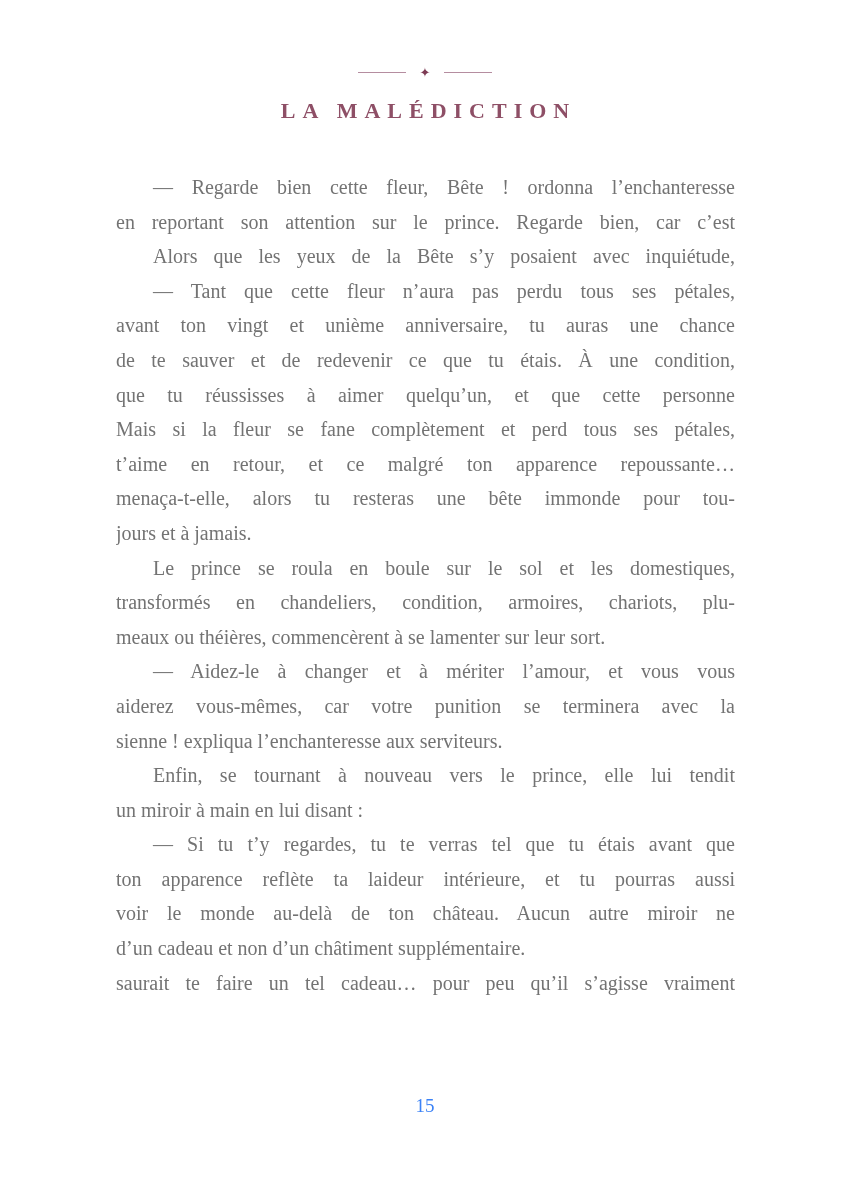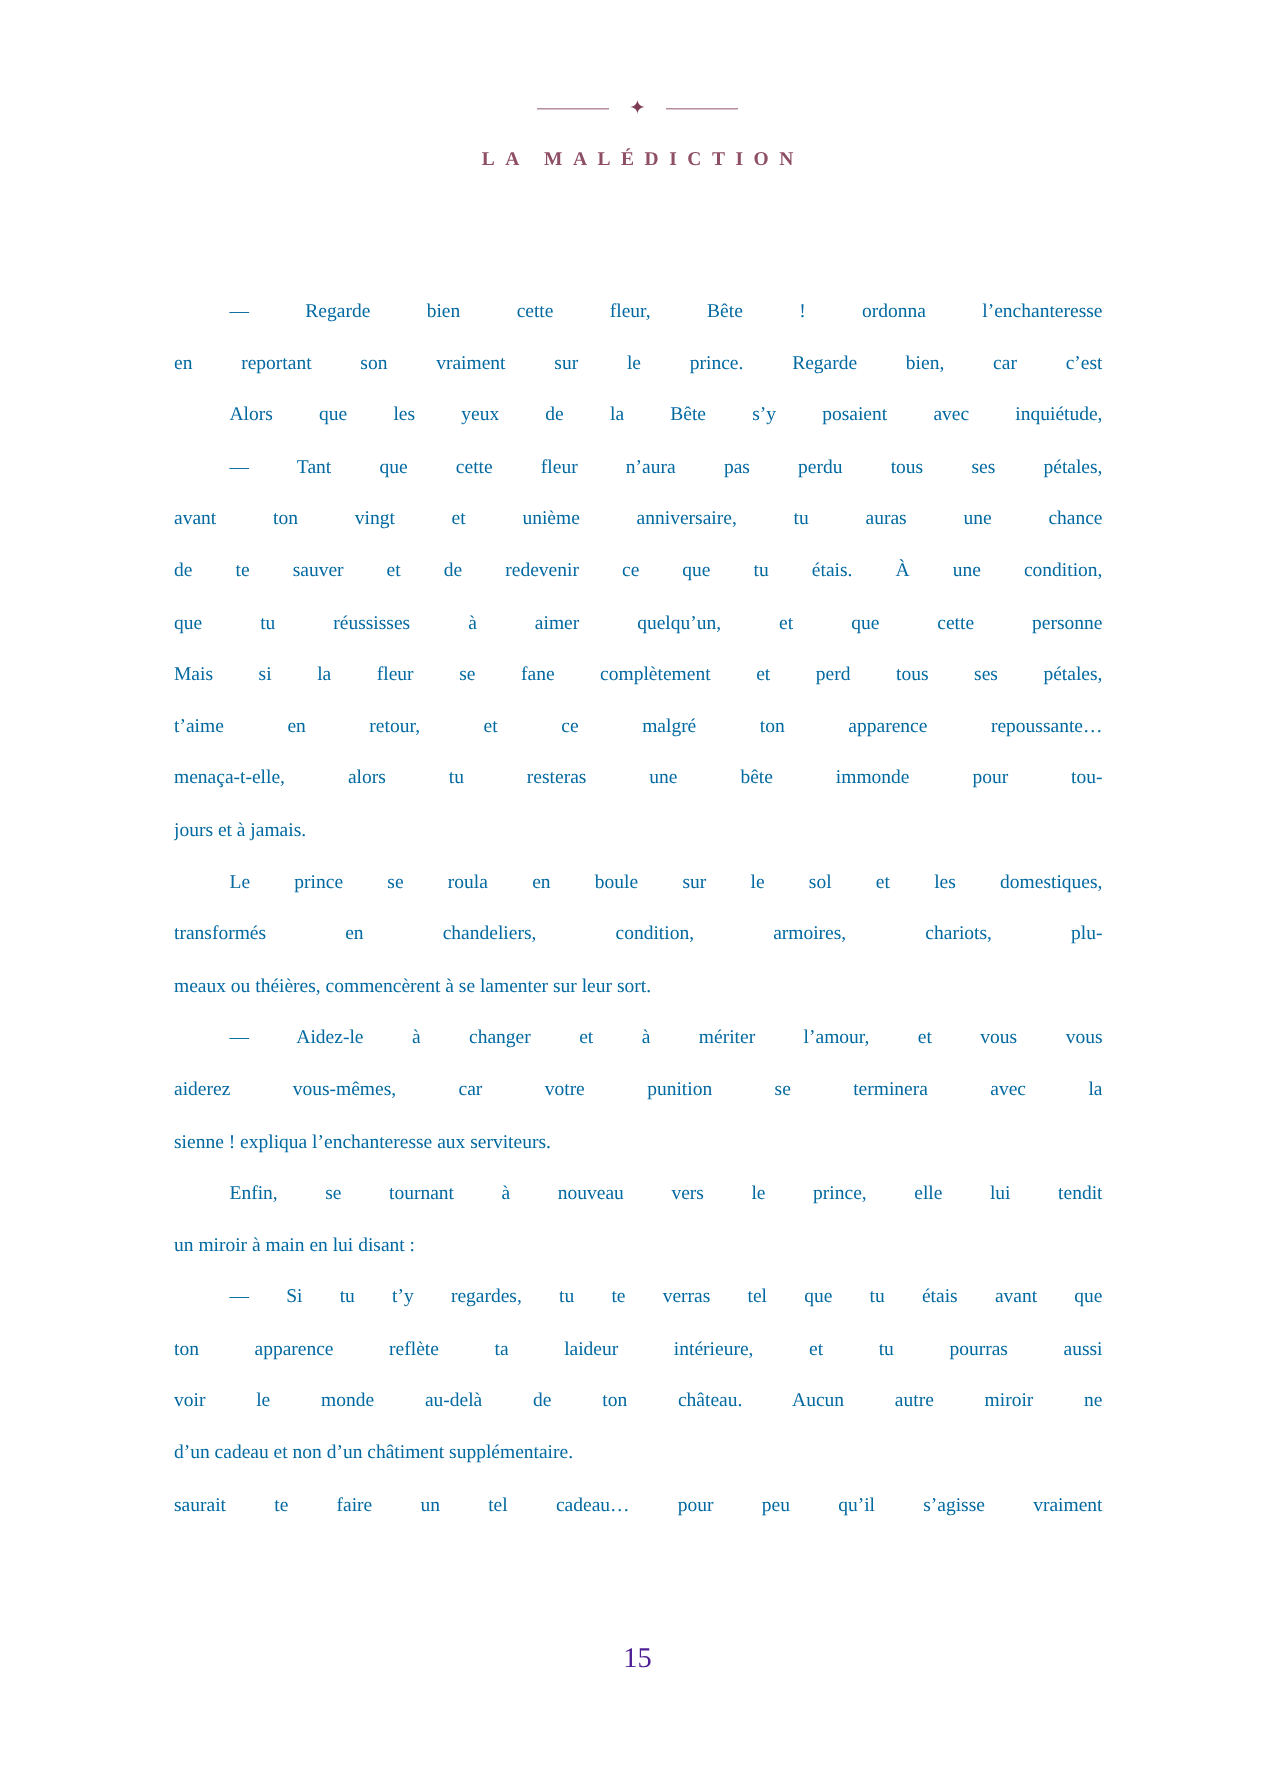--- a/index.html
+++ b/index.html
@@ -41,35 +41,34 @@
     font-family: "DejaVu Sans", sans-serif;
   }
   
   .chapter-title {
     position: absolute;
     top: 98px;
     left: 0;
     width: 100%;
     text-align: center;
     color: #8e4f66;
-    font-size: 13px;
+    font-size: 22px;
     font-weight: 600;
     letter-spacing: 7px;
     text-indent: 7px; 
     font-family: "Liberation Serif", serif;
   }
   
   .body-text {
     position: absolute;
     top: 170px;
     left: 116px;
     width: 619px;
-    color: #0369a1;
-    font-size: 13px;
-    margin-top: 20px;
+    color: #737373;
+    font-size: 20px;
   }
   .paragraph {
     margin: 0;
   }
   .line {
     height: 34.6px;
     line-height: 34.6px;
     overflow: hidden;
     text-align: justify;
     text-align-last: justify;
@@ -82,40 +81,40 @@
     text-indent: 37px;
   }
   
   .page-number {
     position: absolute;
     top: 1095px;
     left: 0;
     width: 100%;
     text-align: center;
     font-size: 19px;
-    color: #4c1d95;
+    color: #3b82f6;
   }
 </style>
 </head>
 <body>
 
 <div class="page">
 
   <div class="ornament">
     <span class="rule"></span>
     <span class="star">✦</span>
     <span class="rule"></span>
   </div>
 
   <div class="chapter-title">LA MALÉDICTION</div>
 
   <div class="body-text">
       <div class="paragraph">
         <div class="line first">— Regarde bien cette fleur, Bête ! ordonna l’enchanteresse</div>
-        <div class="line">en reportant son vraiment sur le prince. Regarde bien, car c’est</div>
+        <div class="line">en reportant son attention sur le prince. Regarde bien, car c’est</div>
       </div>
       <div class="paragraph">
         <div class="line first">Alors que les yeux de la Bête s’y posaient avec inquiétude,</div>
       </div>
       <div class="paragraph">
         <div class="line first">— Tant que cette fleur n’aura pas perdu tous ses pétales,</div>
         <div class="line">avant ton vingt et unième anniversaire, tu auras une chance</div>
         <div class="line">de te sauver et de redevenir ce que tu étais. À une condition,</div>
         <div class="line">que tu réussisses à aimer quelqu’un, et que cette personne</div>
         <div class="line">Mais si la fleur se fane complètement et perd tous ses pétales,</div>

